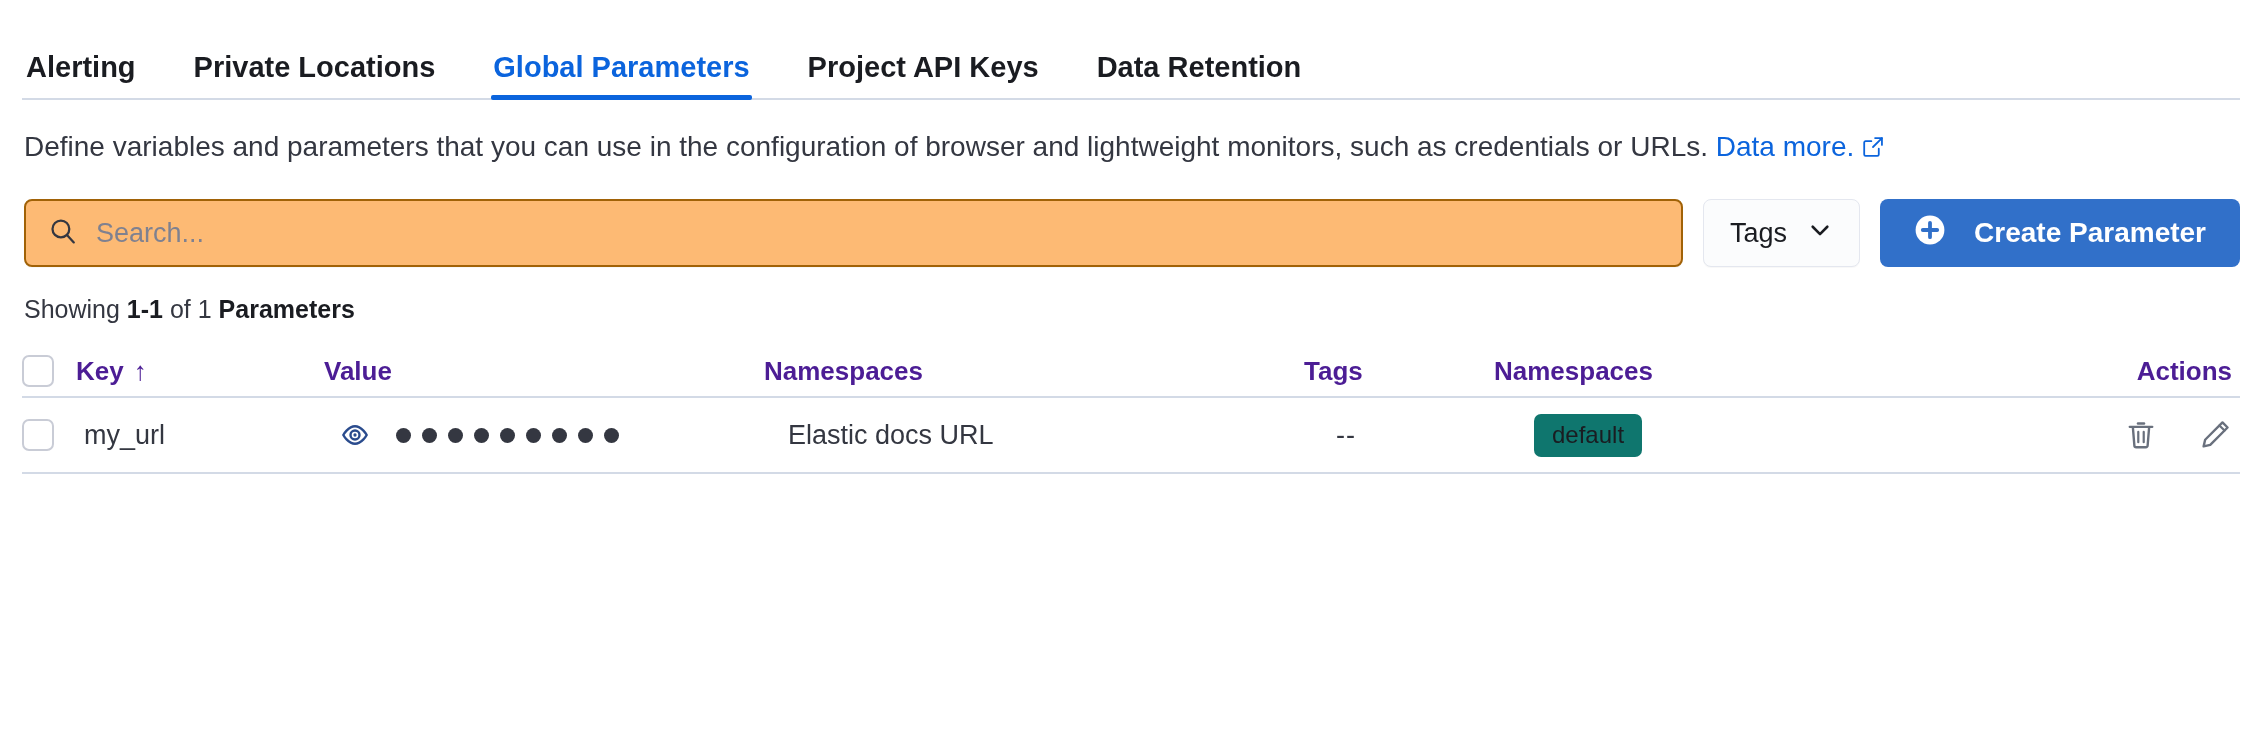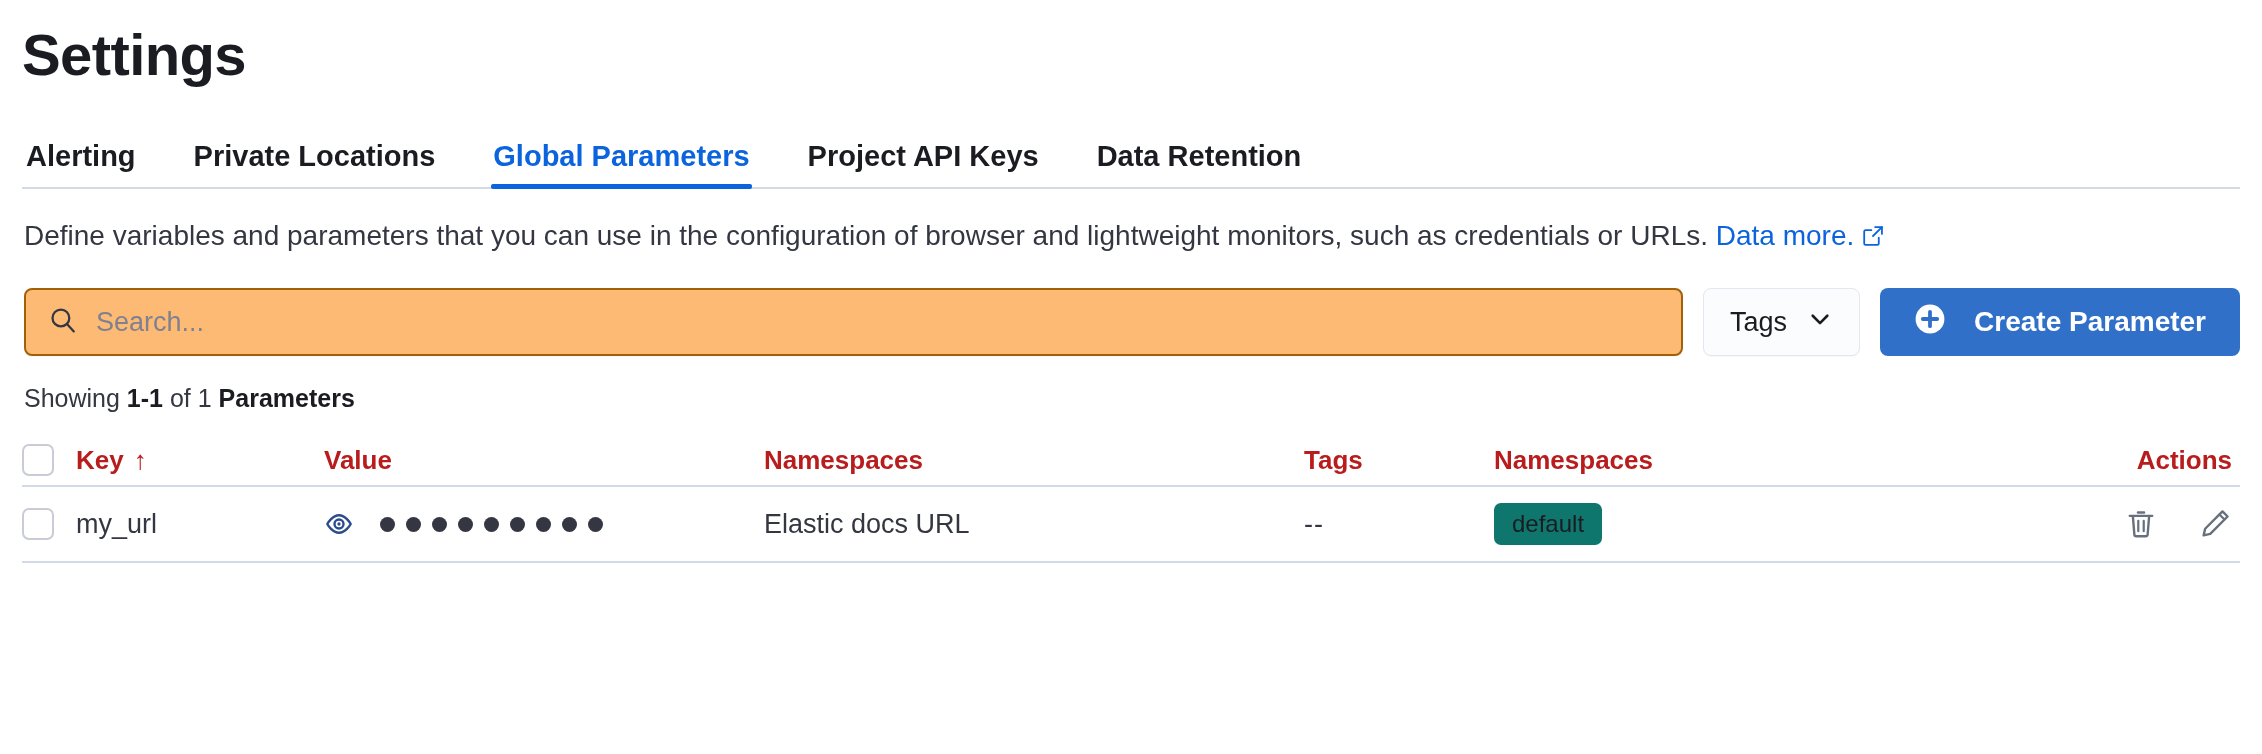--- a/index.html
+++ b/index.html
@@ -180,28 +180,29 @@
   .c-key    { width: 248px; flex: 0 0 248px; }
   .c-value  { width: 440px; flex: 0 0 440px; display:flex; align-items:center; }
   .c-desc   { width: 540px; flex: 0 0 540px; }
   .c-tags   { width: 190px; flex: 0 0 190px; }
   .c-ns     { width: 580px; flex: 0 0 580px; }
   .c-actions{ flex: 1 1 auto; display:flex; justify-content:flex-end; align-items:flex-start; gap: 40px; padding-right: 8px;}
 
   .th {
     font-size: 26px;
     font-weight: 700;
-    color: #b91c1c;
+    color: #4c1d95;
   }
   .th .sort-arrow { margin-left: 10px; font-weight: 400; }
   .th-actions { text-align: right; }
 
   .td {
     font-size: 27px;
     color: #343741;
+    margin-left: 8px;
   }
 
   .checkbox {
     width: 32px;
     height: 32px;
     border: 2px solid #c9ccd6;
     border-radius: 7px;
     background: #fff;
     box-sizing: border-box;
     cursor: pointer;
@@ -233,21 +234,20 @@
 
   .icon-btn { cursor: pointer; display: inline-flex; }
 
   .dash { letter-spacing: 1px; color: #343741; font-size: 27px; }
 </style>
 </head>
 <body>
 
 <div class="page">
 
-  <h1 class="page-title">Settings</h1>
 
   <div class="tabs">
     <div class="tab">
       <span>Alerting</span>
     </div>
     <div class="tab">
       <span>Private Locations</span>
     </div>
     <div class="tab active">
       <span>Global Parameters</span>

